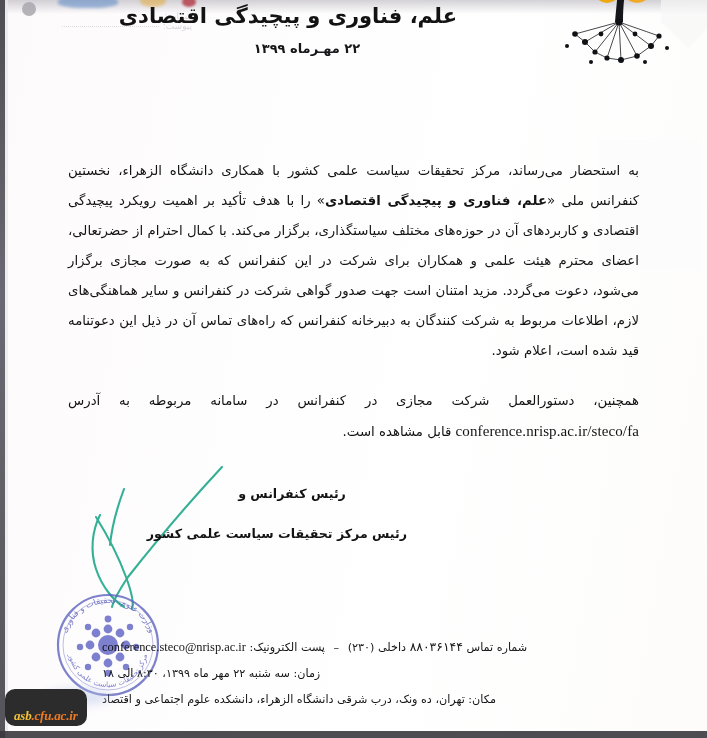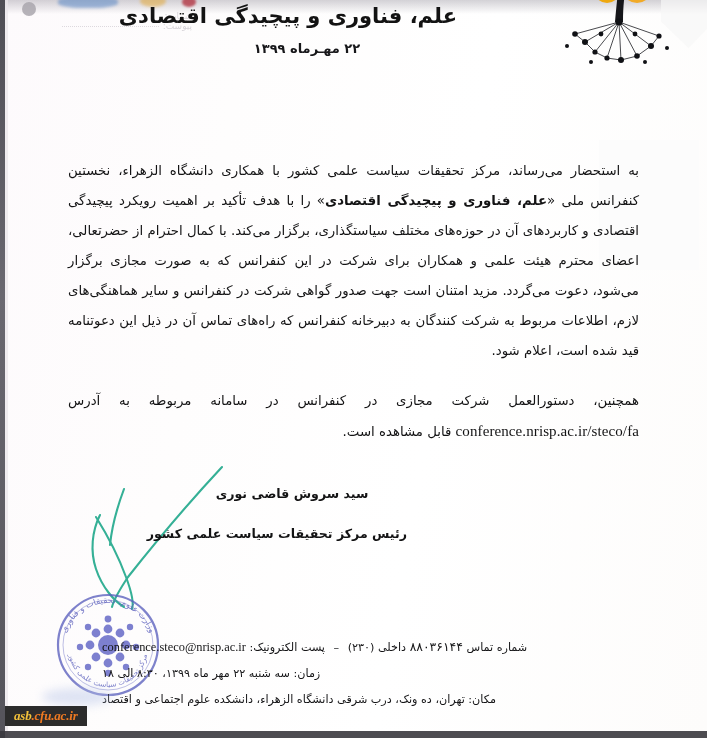--- a/index.html
+++ b/index.html
@@ -223,28 +223,29 @@
     font-family: "Liberation Serif", serif;
     font-size: 12.4px;
   }
   .dash-sep { color: #2b2b2e; padding: 0 5px; }
 
   
   .watermark {
     position: absolute;
     left: 5px; bottom: 12px;
     background: #2c2c2c;
-    padding: 3px 9px 4px 9px;
+    padding: 20px 9px 4px 9px;
     font-family: "Liberation Serif", serif;
     font-style: italic;
     font-weight: 700;
     font-size: 13px;
     letter-spacing: -.2px;
     line-height: 1;
     direction: ltr;
+    border-radius: 10px;
   }
   .watermark .wm-a { color: #f3c13a; }
   .watermark .wm-b { color: #ef7a22; }
   .wm-glow {
     position: absolute;
     left: 42px; bottom: 32px;
     width: 70px; height: 18px;
     background: #b9c6e8;
     opacity: .45;
     filter: blur(5px);
@@ -390,21 +391,21 @@
       <text font-size="8.4" fill="#5b5fbd" font-family="DejaVu Sans, sans-serif" opacity="0.9">
         <textPath href="#arcTop" startOffset="50%" text-anchor="middle">وزارت علوم، تحقیقات و فناوری</textPath>
       </text>
       <text font-size="7.4" fill="#5b5fbd" font-family="DejaVu Sans, sans-serif" opacity="0.85">
         <textPath href="#arcBottom" startOffset="50%" text-anchor="middle">مرکز تحقیقات سیاست علمی کشور</textPath>
       </text>
     </svg>
   </div>
 
   <div class="sign-block">
-    <div class="line">سید سروش قاضی نوری</div>
+    <div class="line">رئیس کنفرانس و</div>
     <div class="line">رئیس مرکز تحقیقات سیاست علمی کشور</div>
   </div>
 
   <div class="footer">
     <div class="f-line f-contact">
       <span>شماره تماس</span>
       <span class="mono-ltr">۸۸۰۳۶۱۴۴</span>
       <span>داخلی</span>
       <span>(۲۳۰)</span>
       <span class="dash-sep">–</span>

